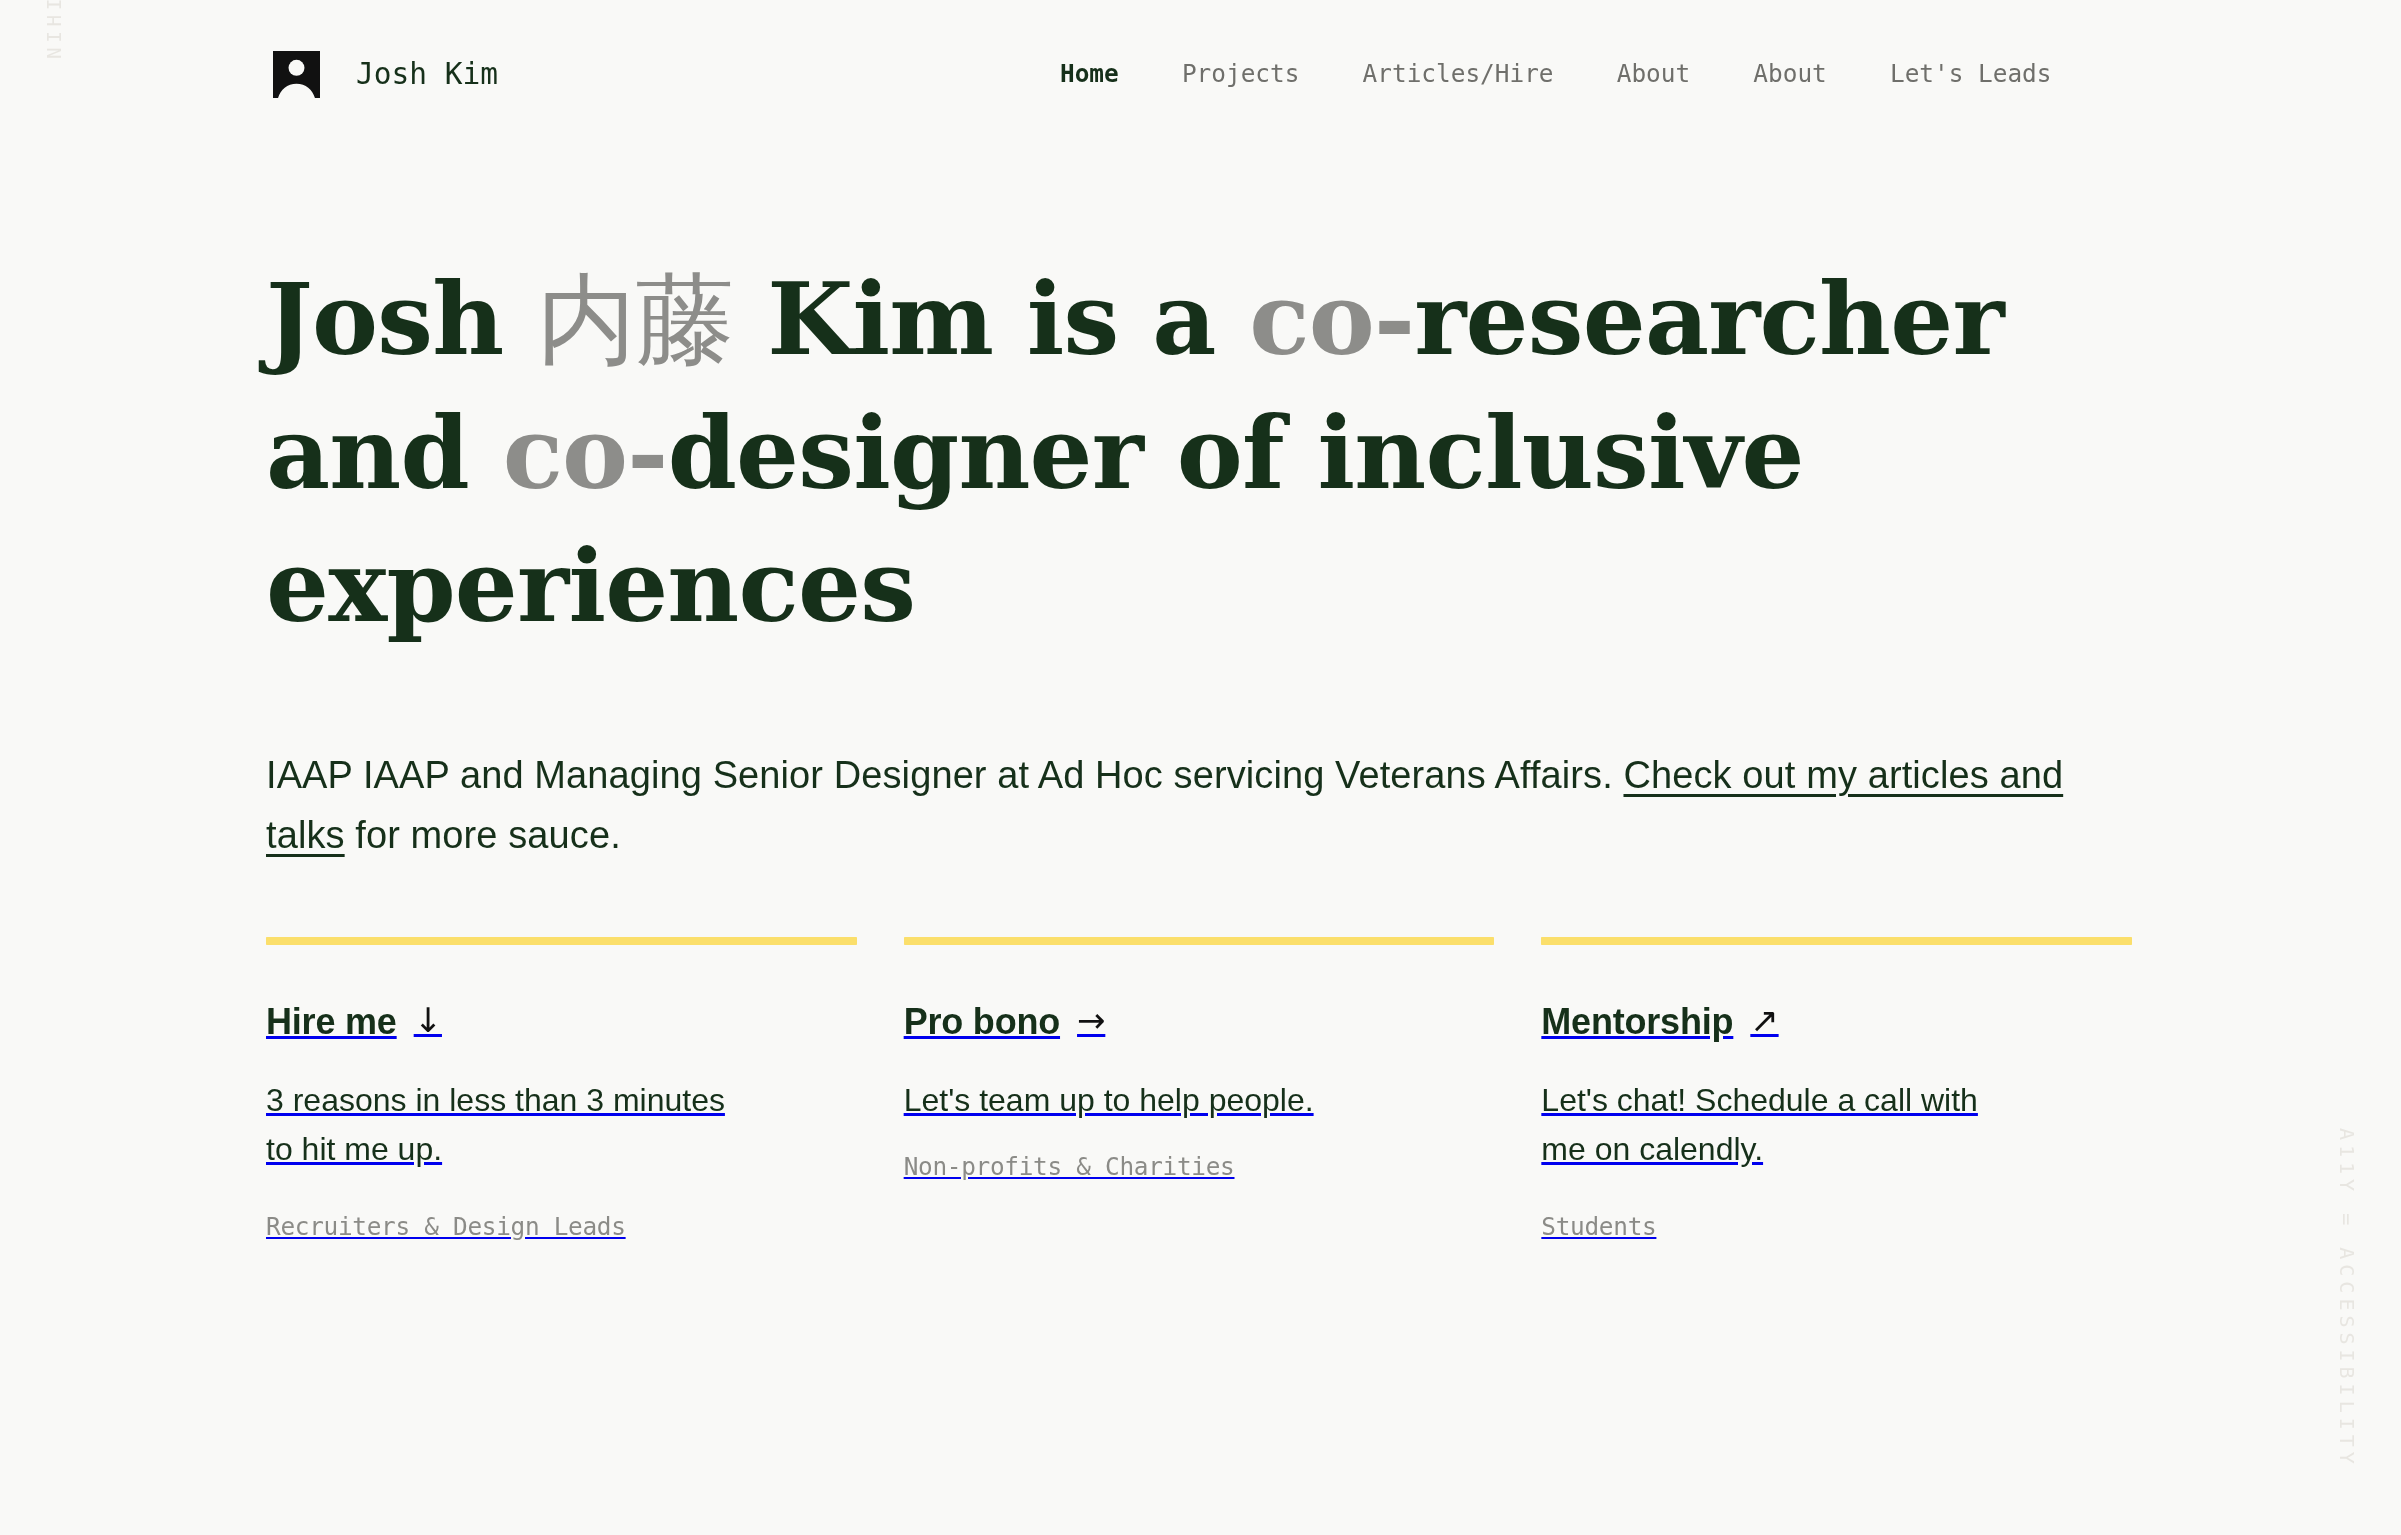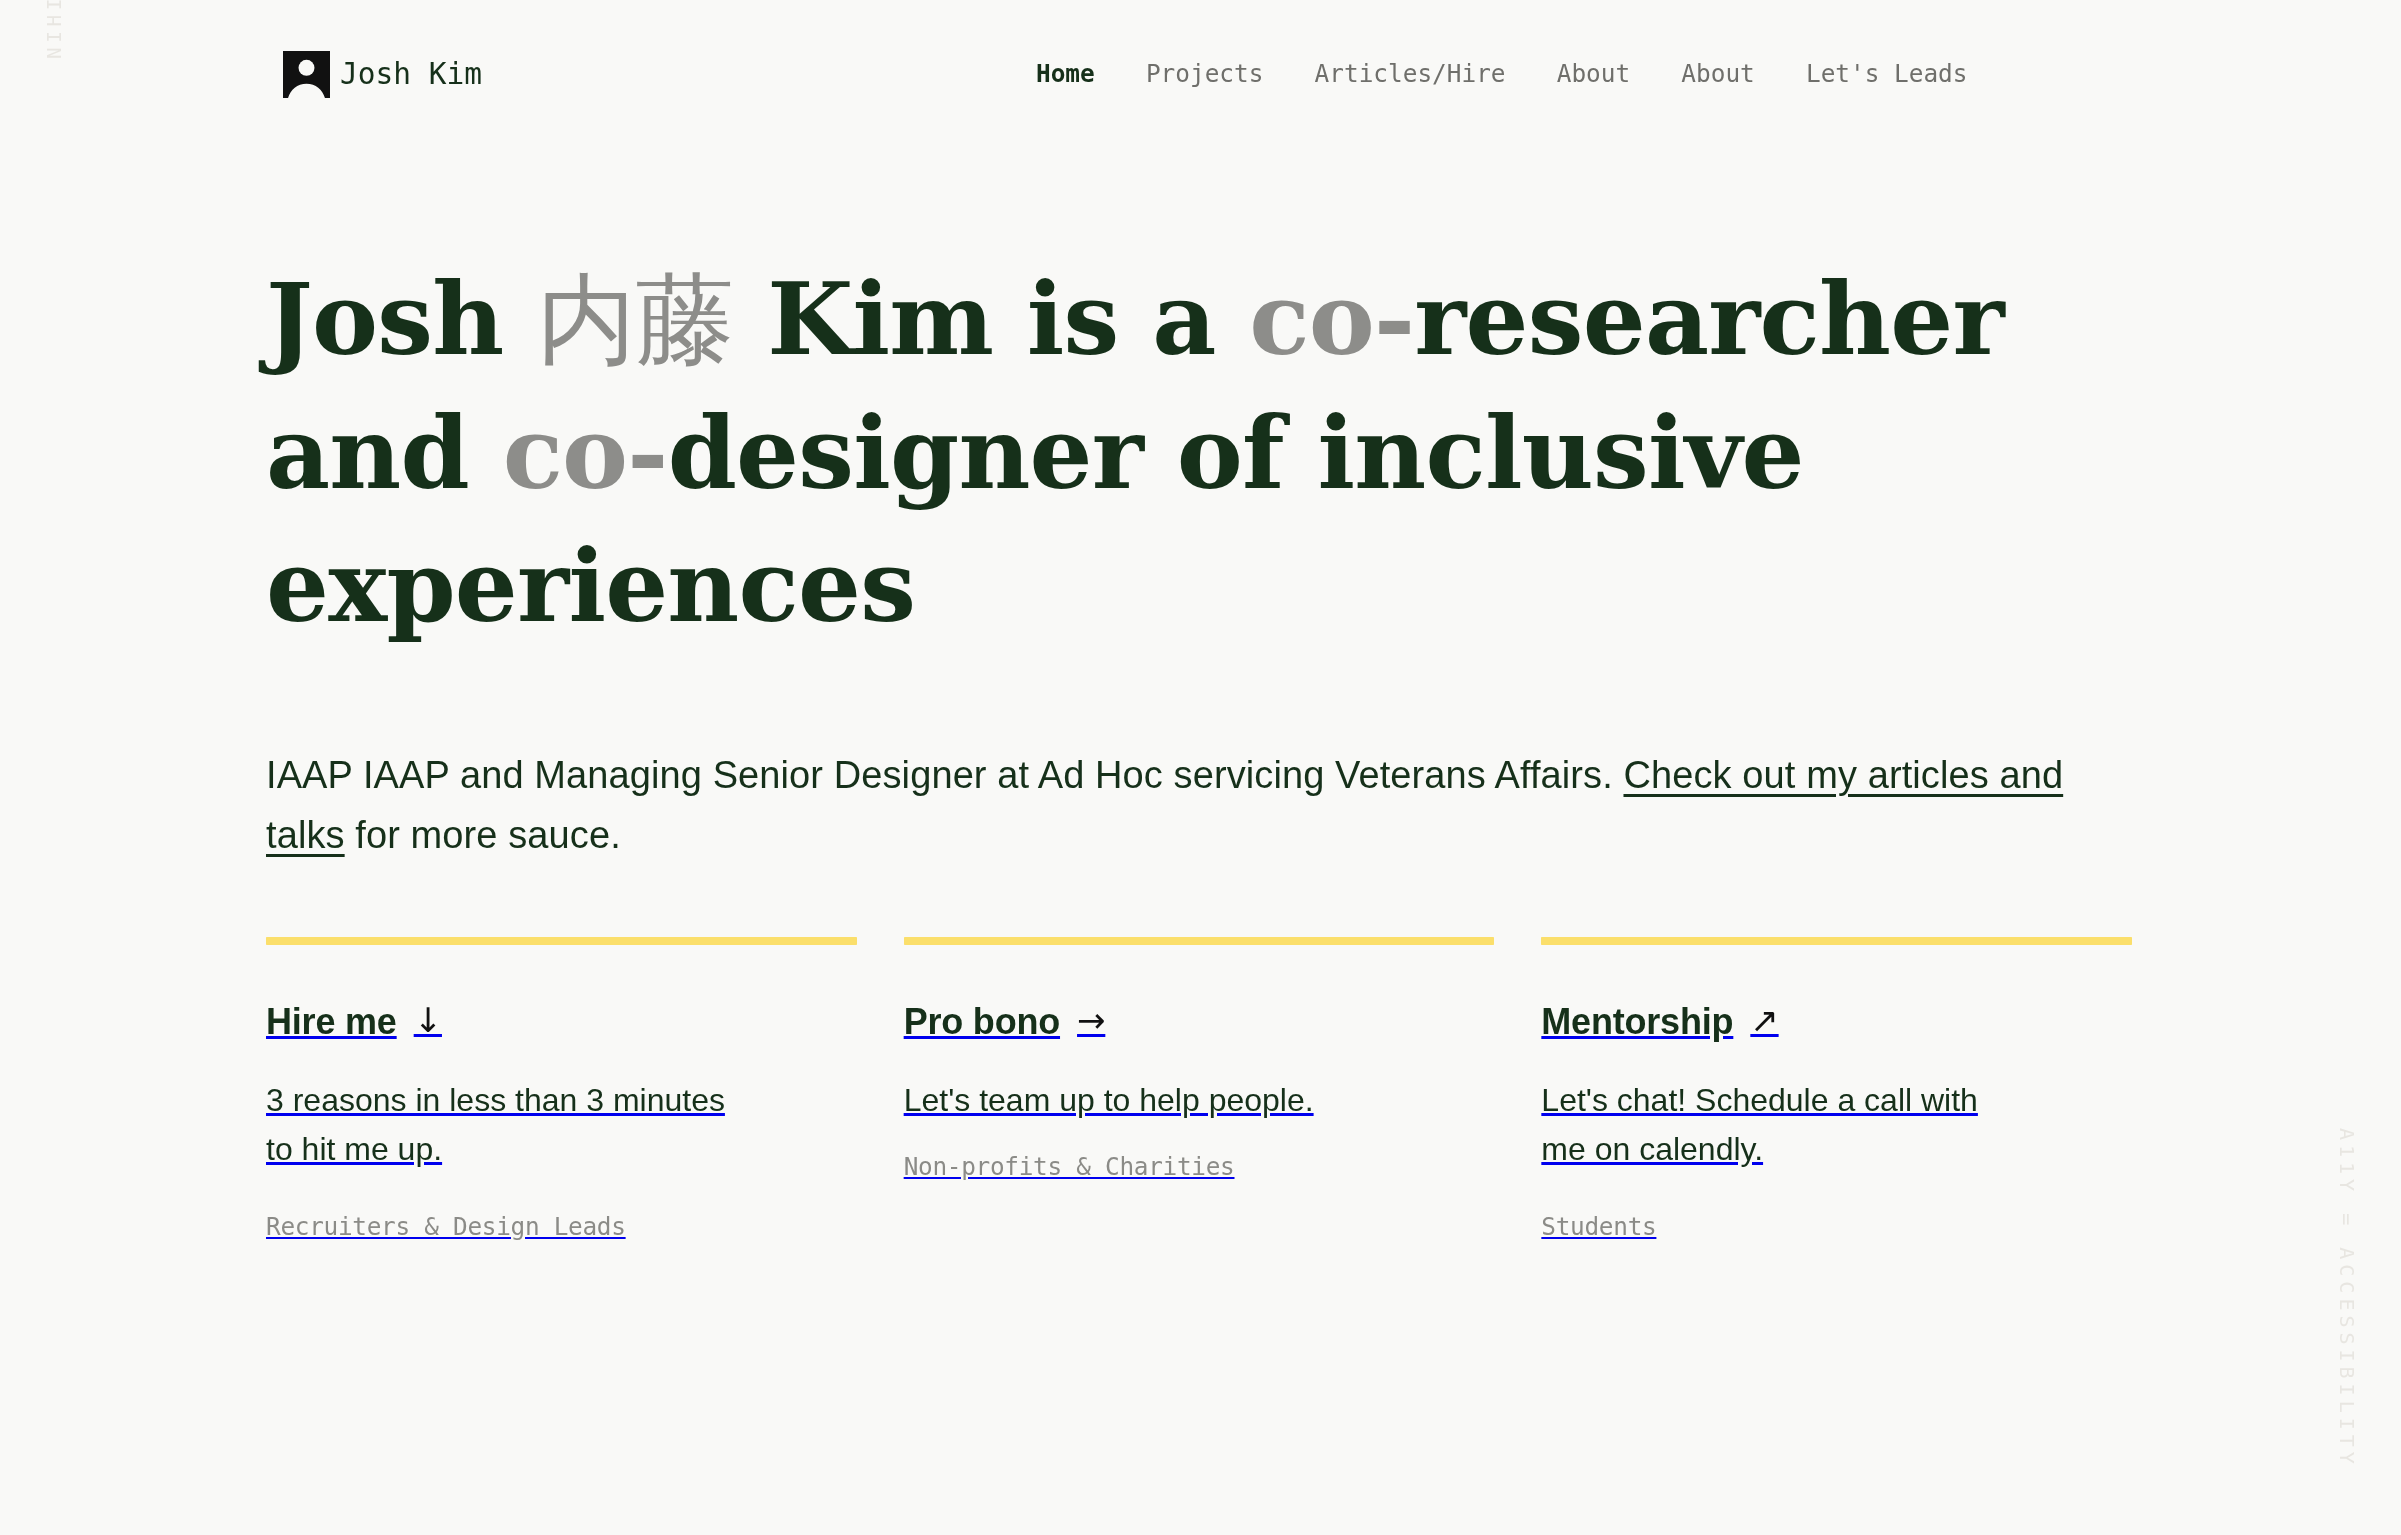--- a/index.html
+++ b/index.html
@@ -66,47 +66,47 @@
   header{
     position:absolute;
     left:0; right:0; top:0;
     height:168px;
     display:flex;
     align-items:flex-start;
     padding:47px 0 0 0;
   }
   .brand{
     position:absolute;
-    left:283px;
+    left:273px;
     top:51px;
     display:flex;
     align-items:center;
-    gap:10px;
+    gap:36px;
     text-decoration:none;
   }
   .brand-logo{
     width:47px;height:47px;
     display:block;
     flex:0 0 auto;
   }
   .brand-name{
     font-family:"DejaVu Sans Mono", monospace;
     font-size:29.5px;
     font-weight:400;
     color:var(--green);
     letter-spacing:0px;
     line-height:1;
   }
   nav{
     position:absolute;
-    left:1036px;
+    left:1060px;
     top:62px;
     display:flex;
     align-items:baseline;
-    gap:4px;
+    gap:16px;
   }
   nav a{
     font-family:"DejaVu Sans Mono", monospace;
     font-size:24.4px;
     color:var(--navgray);
     text-decoration:none;
     line-height:1;
     padding:0 23.6px;
     white-space:nowrap;
   }

